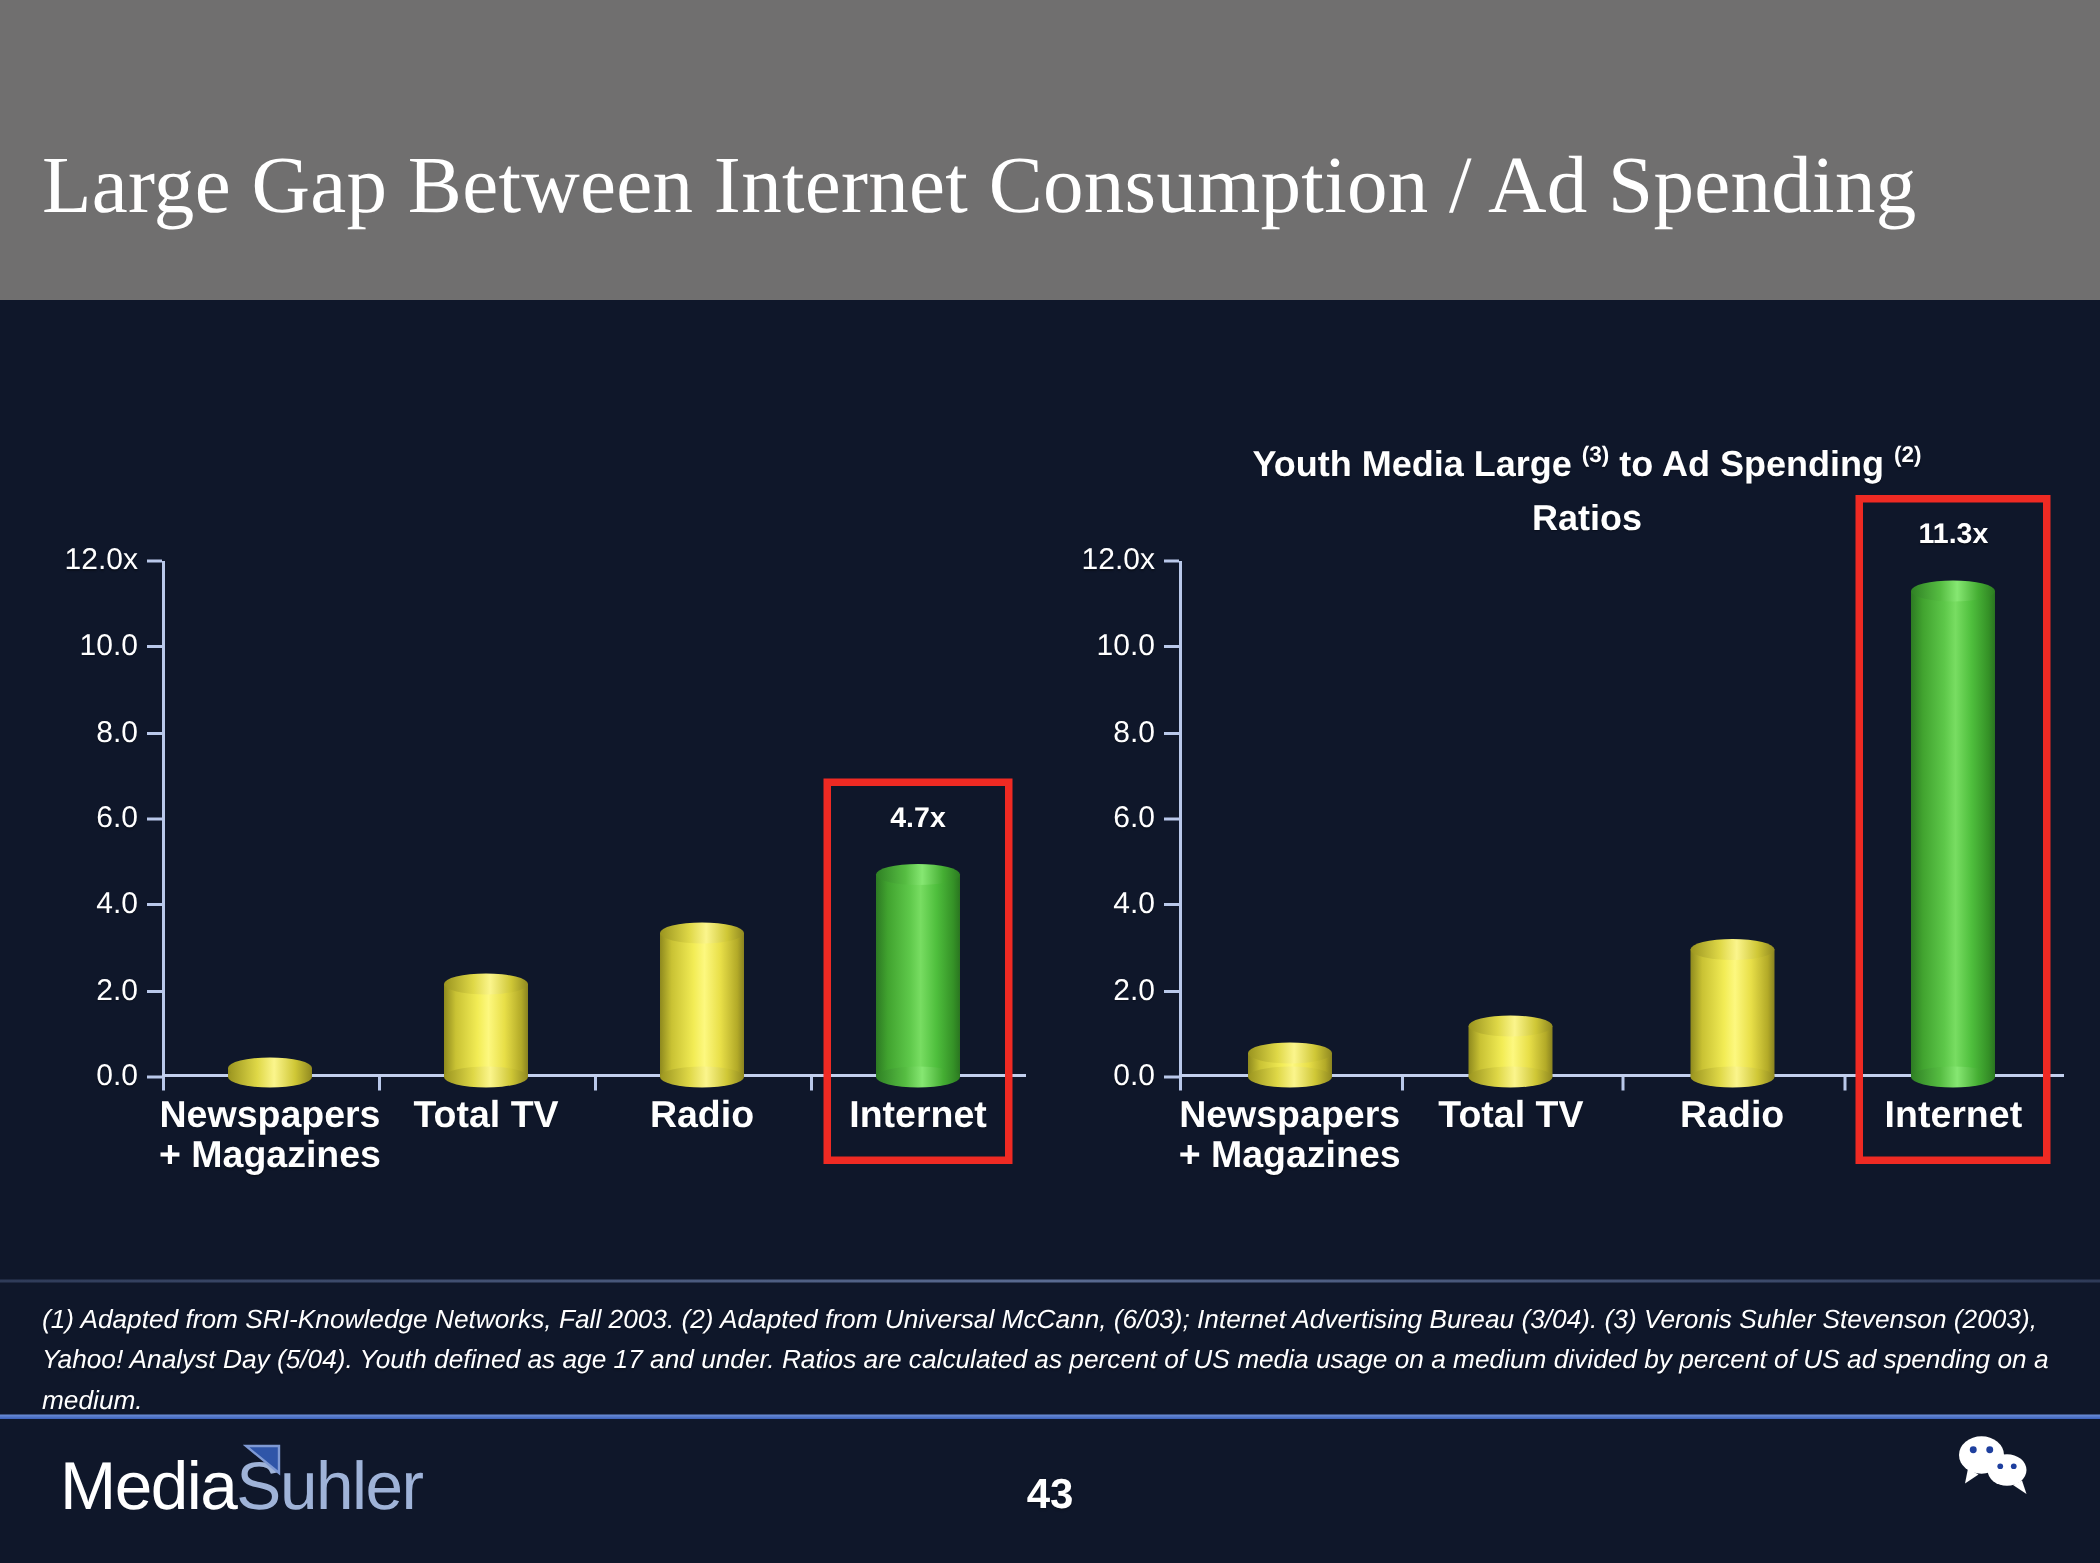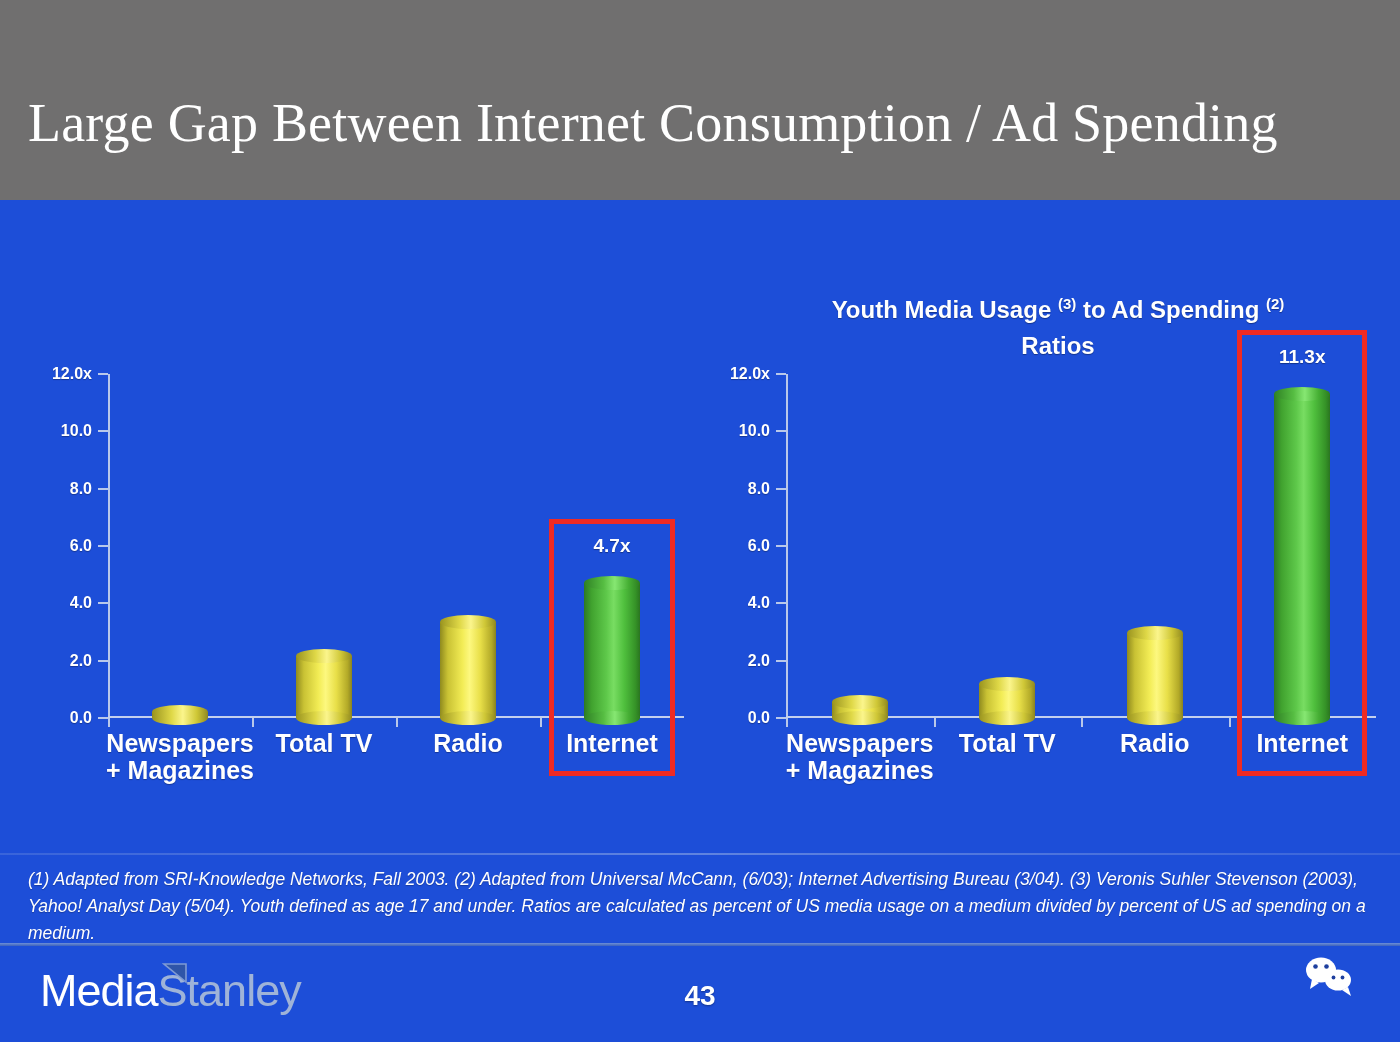--- a/index.html
+++ b/index.html
@@ -3,21 +3,21 @@
 <meta charset="utf-8">
 <style>
   html,body{margin:0;padding:0;}
   body{
     width:1400px;height:1042px;
     background:#1c3d9c;
     font-family:"Liberation Sans", sans-serif;
     overflow:hidden;
     position:relative;
   }
-  #slide{position:relative;width:1400px;height:1042px;overflow:hidden;background:#1d4ed8;}
+  #slide{position:relative;width:1400px;height:1042px;overflow:hidden;background:#0f172a;}
 
   
   .header-band{
     position:absolute;left:0;top:0;width:1400px;height:200px;
     background:#706f6f;
   }
   .slide-title{
     position:absolute;left:28px;top:92px;
     font-family:"Liberation Serif", serif;
     font-size:54px;line-height:62px;
@@ -56,21 +56,21 @@
   .axis-h{
     position:absolute;left:0;bottom:0;height:2px;width:100%;
     background:#c3d0ee;
   }
   .ytick{
     position:absolute;left:-10px;width:10px;height:2px;background:#b9c8ea;
   }
   .ylabel{
     position:absolute;right:100%;margin-right:16px;
     transform:translateY(-50%);
-    color:#ffffff;font-size:16px;font-weight:bold;
+    color:#ffffff;font-size:20px;font-weight:normal;
     white-space:nowrap;
     text-shadow:0 1px 1px rgba(0,0,0,.3);
   }
   .xtick{
     position:absolute;bottom:-9px;width:2px;height:9px;background:#b9c8ea;
   }
 
   
   .bar{
     position:absolute;bottom:0;
@@ -230,21 +230,21 @@
         <div class="bar-value" style="left: 504px; bottom: 160.733px;">4.7x</div>
         <div class="cat-label" style="left: 504px;">
           <div>Internet</div>
         </div>
         <div class="highlight-box" style="left: 440.64px; width: 126.72px; top: 145.267px; height: 256.733px;"></div>
       </div>
   </div>
 
   <div class="panel panel-right">
     <div class="chart-title">
-      <span>Youth Media Usage</span>
+      <span>Youth Media Large</span>
       <sup>(3)</sup>
       <span>to Ad Spending</span>
       <sup>(2)</sup>
       <br>
       <span>Ratios</span>
     </div>
     <div class="plot">
         <div class="axis-v"></div>
         <div class="axis-h"></div>
         <div class="ytick" style="top: 343px;"></div>
@@ -302,21 +302,21 @@
         <div class="highlight-box" style="left: 451.35px; width: 129.8px; top: -43.9333px; height: 445.933px;"></div>
       </div>
   </div>
 
   <div class="rule-top"></div>
   <div class="footnote">(1) Adapted from SRI-Knowledge Networks, Fall 2003.  (2) Adapted from Universal McCann, (6/03); Internet Advertising Bureau (3/04). (3) Veronis Suhler Stevenson (2003), Yahoo! Analyst Day (5/04).  Youth defined as age 17 and under.  Ratios are calculated as percent of US media usage on a medium divided by percent of US ad spending on a medium.</div>
   <div class="rule-bottom"></div>
 
   <div class="footer">
     <div class="ms-logo">
-      <span class="m1">Media</span><span class="m2">Stanley</span>
+      <span class="m1">Media</span><span class="m2">Suhler</span>
     </div>
     <svg class="ms-mark" viewBox="0 0 26 24">
       <polygon points="2,2 24,2 24,20" fill="#2f55a8" stroke="#7f9ad4" stroke-width="1.6"></polygon>
     </svg>
 
     <div class="page-no">43</div>
 
     <div class="brand">
       <span class="wechat-icon">
         <svg viewBox="0 0 52 44" width="52" height="44">

